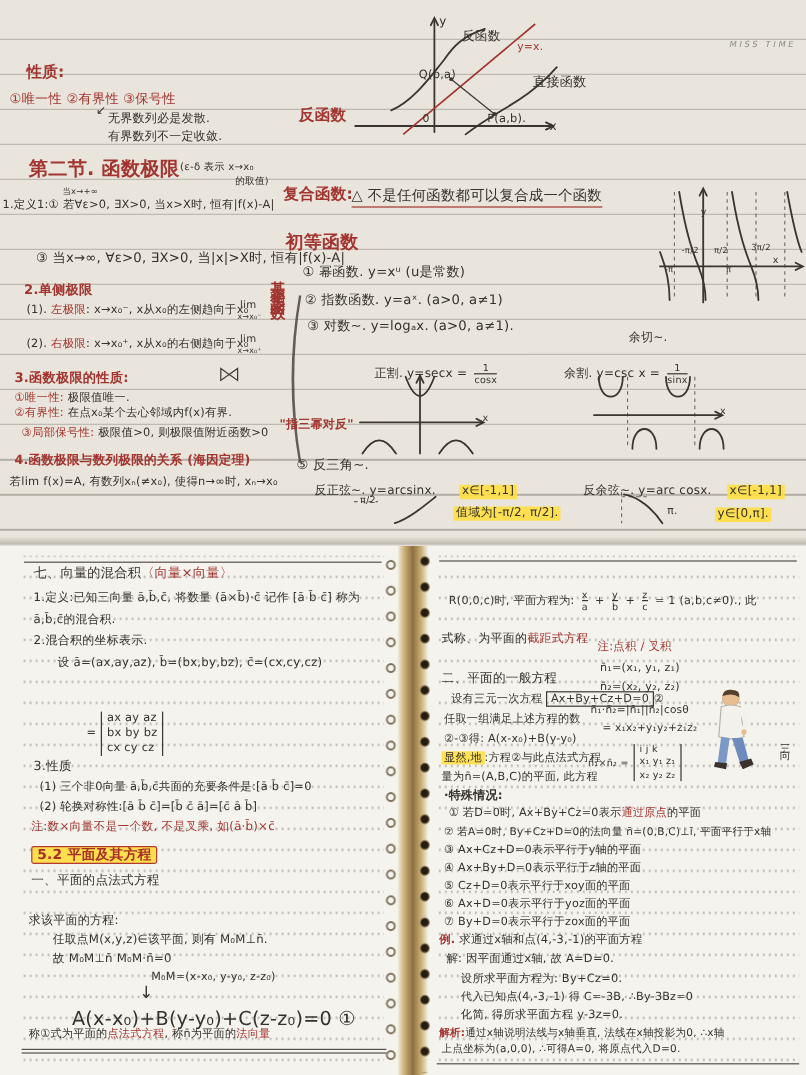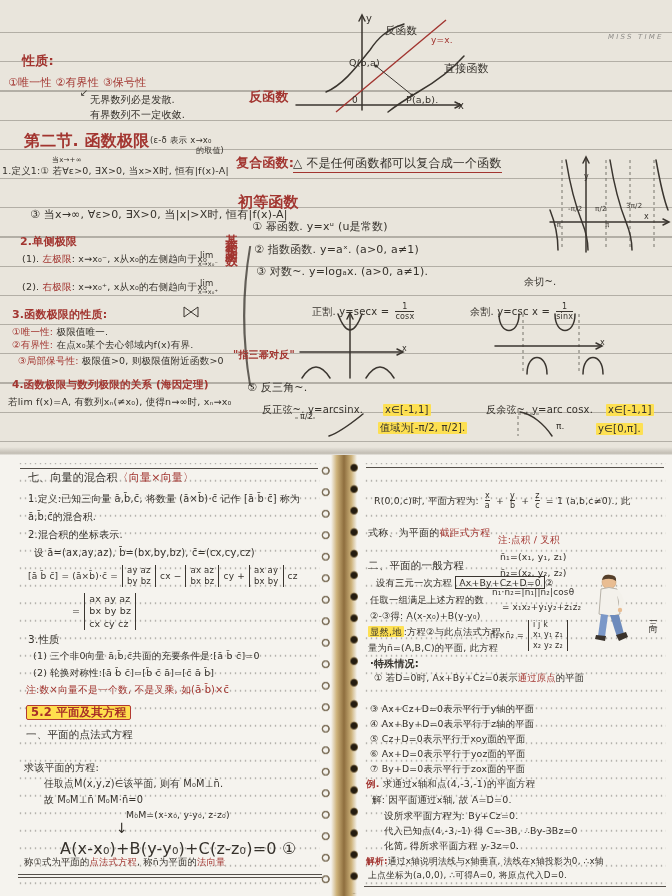--- a/index.html
+++ b/index.html
@@ -200,39 +200,21 @@
 
     <div class="dots" style="left:18px;top:8px;width:302px;height:428px"></div>
     <div class="dots" style="left:364px;top:8px;width:302px;height:430px"></div>
     <div class="rule" style="left:20px;top:13px;width:298px"></div>
     <div class="rule" style="left:366px;top:12px;width:298px"></div>
 
     <span class="t" style="left:28px;top:17px;font-size:11px"><i style="font-style:normal">七、向量的混合积</i><i class="red" style="font-style:normal">〈向量×向量〉</i></span>
     <span class="t" style="left:28px;top:38px;font-size:9.8px">1.定义:已知三向量 ā,b̄,c̄, 将数量 (ā×b̄)·c̄ 记作 [ā b̄ c̄] 称为</span>
     <span class="t" style="left:28px;top:56px;font-size:9.8px">ā,b̄,c̄的混合积.</span>
     <span class="t" style="left:28px;top:74px;font-size:10px">2.混合积的坐标表示.</span>
-    <span class="t" style="left:34px;top:92px;font-size:9.8px">设 ā=(ax,ay,az),  b̄=(bx,by,bz),  c̄=(cx,cy,cz)</span>
-    <span class="t row" style="left:28px;top:110px;font-size:9px">
-      <i style="font-style:normal">[ā b̄ c̄] = (ā×b̄)·c̄ =</i>
-      <span class="det" style="font-size:8.5px">
-          <i>ay az</i>
-          <i>by bz</i>
-        </span>
-      <i style="font-style:normal">cx −</i>
-      <span class="det" style="font-size:8.5px">
-          <i>ax az</i>
-          <i>bx bz</i>
-        </span>
-      <i style="font-style:normal">cy +</i>
-      <span class="det" style="font-size:8.5px">
-          <i>ax ay</i>
-          <i>bx by</i>
-        </span>
-      <i style="font-style:normal">cz</i>
-    </span>
+    <span class="t" style="left:48px;top:92px;font-size:9.8px">设 ā=(ax,ay,az),  b̄=(bx,by,bz),  c̄=(cx,cy,cz)</span>
     <span class="t row" style="left:72px;top:138px;font-size:9.5px">
       <i style="font-style:normal">=</i>
       <span class="det">
           <i>ax  ay  az</i>
           <i>bx  by  bz</i>
           <i>cx  cy  cz</i>
         </span>
     </span>
     <span class="t" style="left:28px;top:178px;font-size:10.5px">3.性质</span>
     <span class="t" style="left:33px;top:196px;font-size:9.5px">(1) 三个非0向量 ā,b̄,c̄共面的充要条件是:[ā b̄ c̄]=0</span>
@@ -297,20 +279,21 @@
       <path d="M25 19 Q32 27 28 35" stroke="#f3f1eb" stroke-width="4.5" fill="none" stroke-linecap="round"></path>
       <circle cx="28" cy="37" r="2.2" fill="#e9bd92"></circle>
       <path d="M9 41 L16 42 L13 64 L6 63 Z" fill="#7b98c8"></path>
       <path d="M18 42 L27 42 L32 61 L25 64 Z" fill="#6d8bbc"></path>
       <path d="M4 62 L14 63 L13 68 L3 66 Z" fill="#3a332c"></path>
       <path d="M24 62 L34 59 L36 64 L27 68 Z" fill="#3a332c"></path>
     </svg>
 
     <span class="t" style="left:370px;top:203px;font-size:10px;font-weight:bold">·特殊情况:</span>
     <span class="t" style="left:374px;top:218px;font-size:9.3px"><i style="font-style:normal">① 若D=0时, Ax+By+Cz=0表示</i><i class="red" style="font-style:normal">通过原点</i><i style="font-style:normal">的平面</i></span>
+    <span class="t" style="left:370px;top:234px;font-size:8.8px">② 若A=0时, By+Cz+D=0的法向量 n̄=(0,B,C)⊥ī, 平面平行于x轴</span>
     <span class="t" style="left:370px;top:249px;font-size:9.3px">③ Ax+Cz+D=0表示平行于y轴的平面</span>
     <span class="t" style="left:370px;top:264px;font-size:9.3px">④ Ax+By+D=0表示平行于z轴的平面</span>
     <span class="t" style="left:370px;top:279px;font-size:9.3px">⑤ Cz+D=0表示平行于xoy面的平面</span>
     <span class="t" style="left:370px;top:294px;font-size:9.3px">⑥ Ax+D=0表示平行于yoz面的平面</span>
     <span class="t" style="left:370px;top:309px;font-size:9.3px">⑦ By+D=0表示平行于zox面的平面</span>
     <span class="t" style="left:366px;top:324px;font-size:9.5px"><i class="red" style="font-style:normal;font-weight:bold">例.</i> <i style="font-style:normal">求通过x轴和点(4,-3,-1)的平面方程</i></span>
     <span class="t" style="left:372px;top:340px;font-size:9.5px">解: 因平面通过x轴, 故 A=D=0.</span>
     <span class="t" style="left:384px;top:356px;font-size:9.5px">设所求平面方程为: By+Cz=0.</span>
     <span class="t" style="left:384px;top:371px;font-size:9.3px">代入已知点(4,-3,-1) 得 C=-3B, ∴By-3Bz=0</span>
     <span class="t" style="left:384px;top:386px;font-size:9.5px">化简, 得所求平面方程  y-3z=0.</span>

